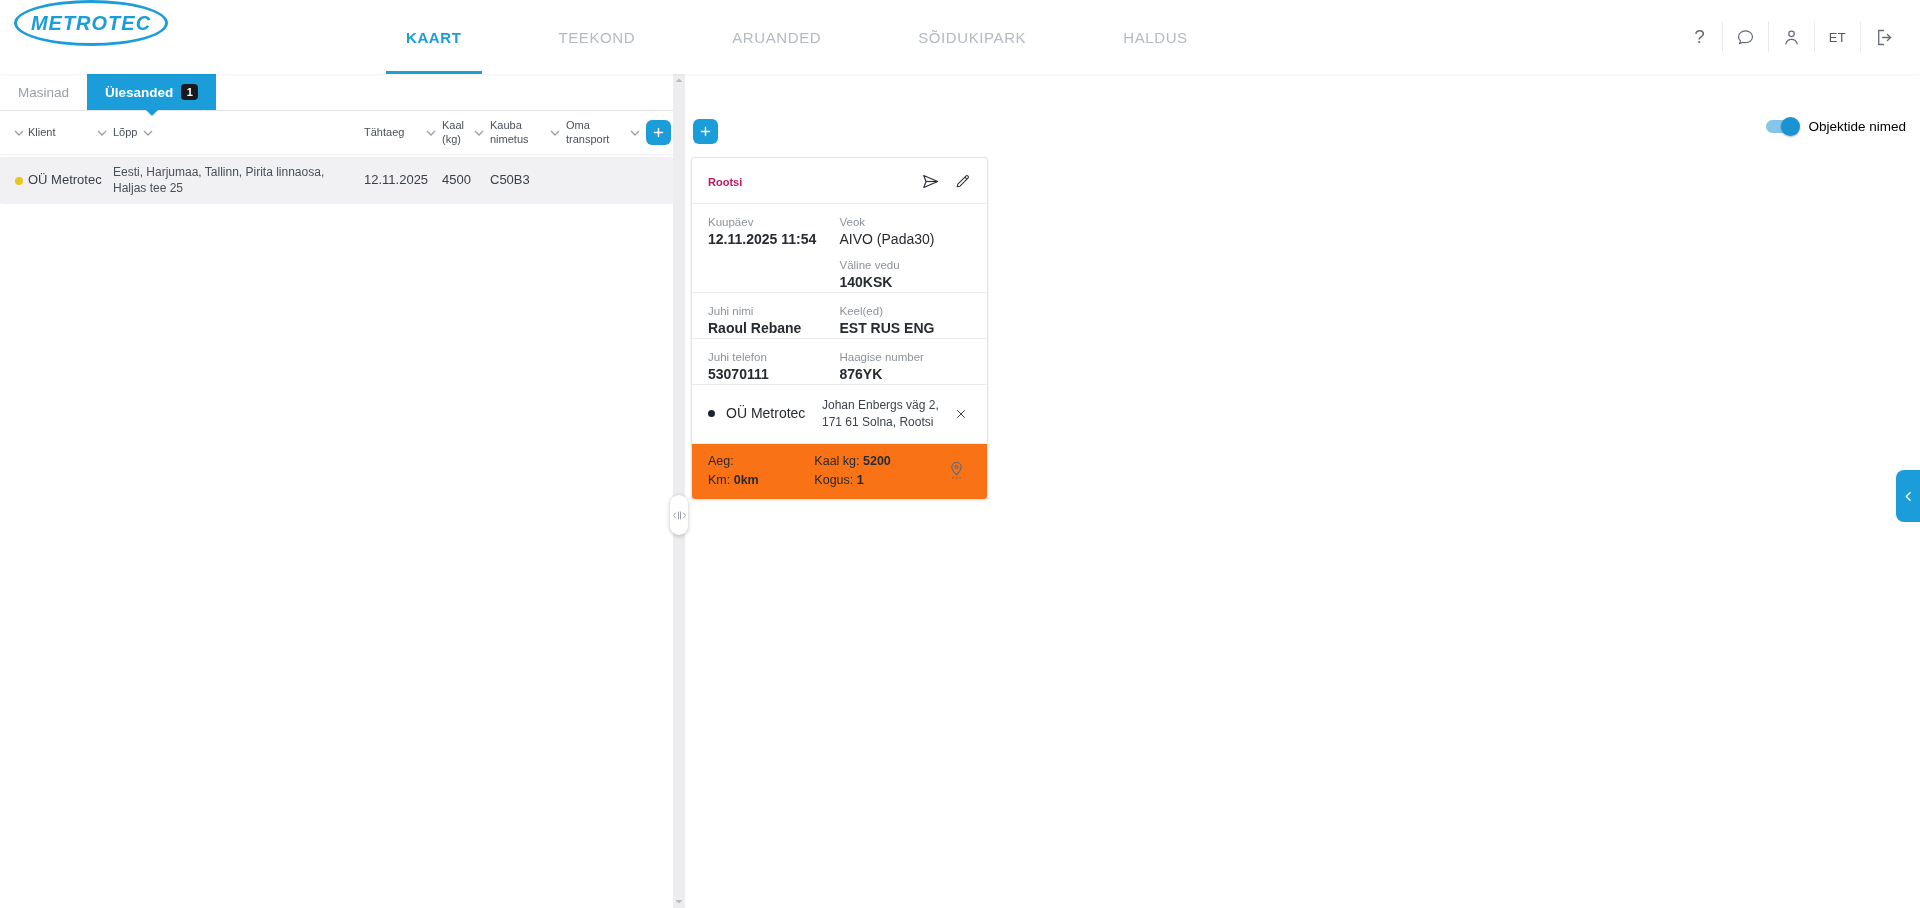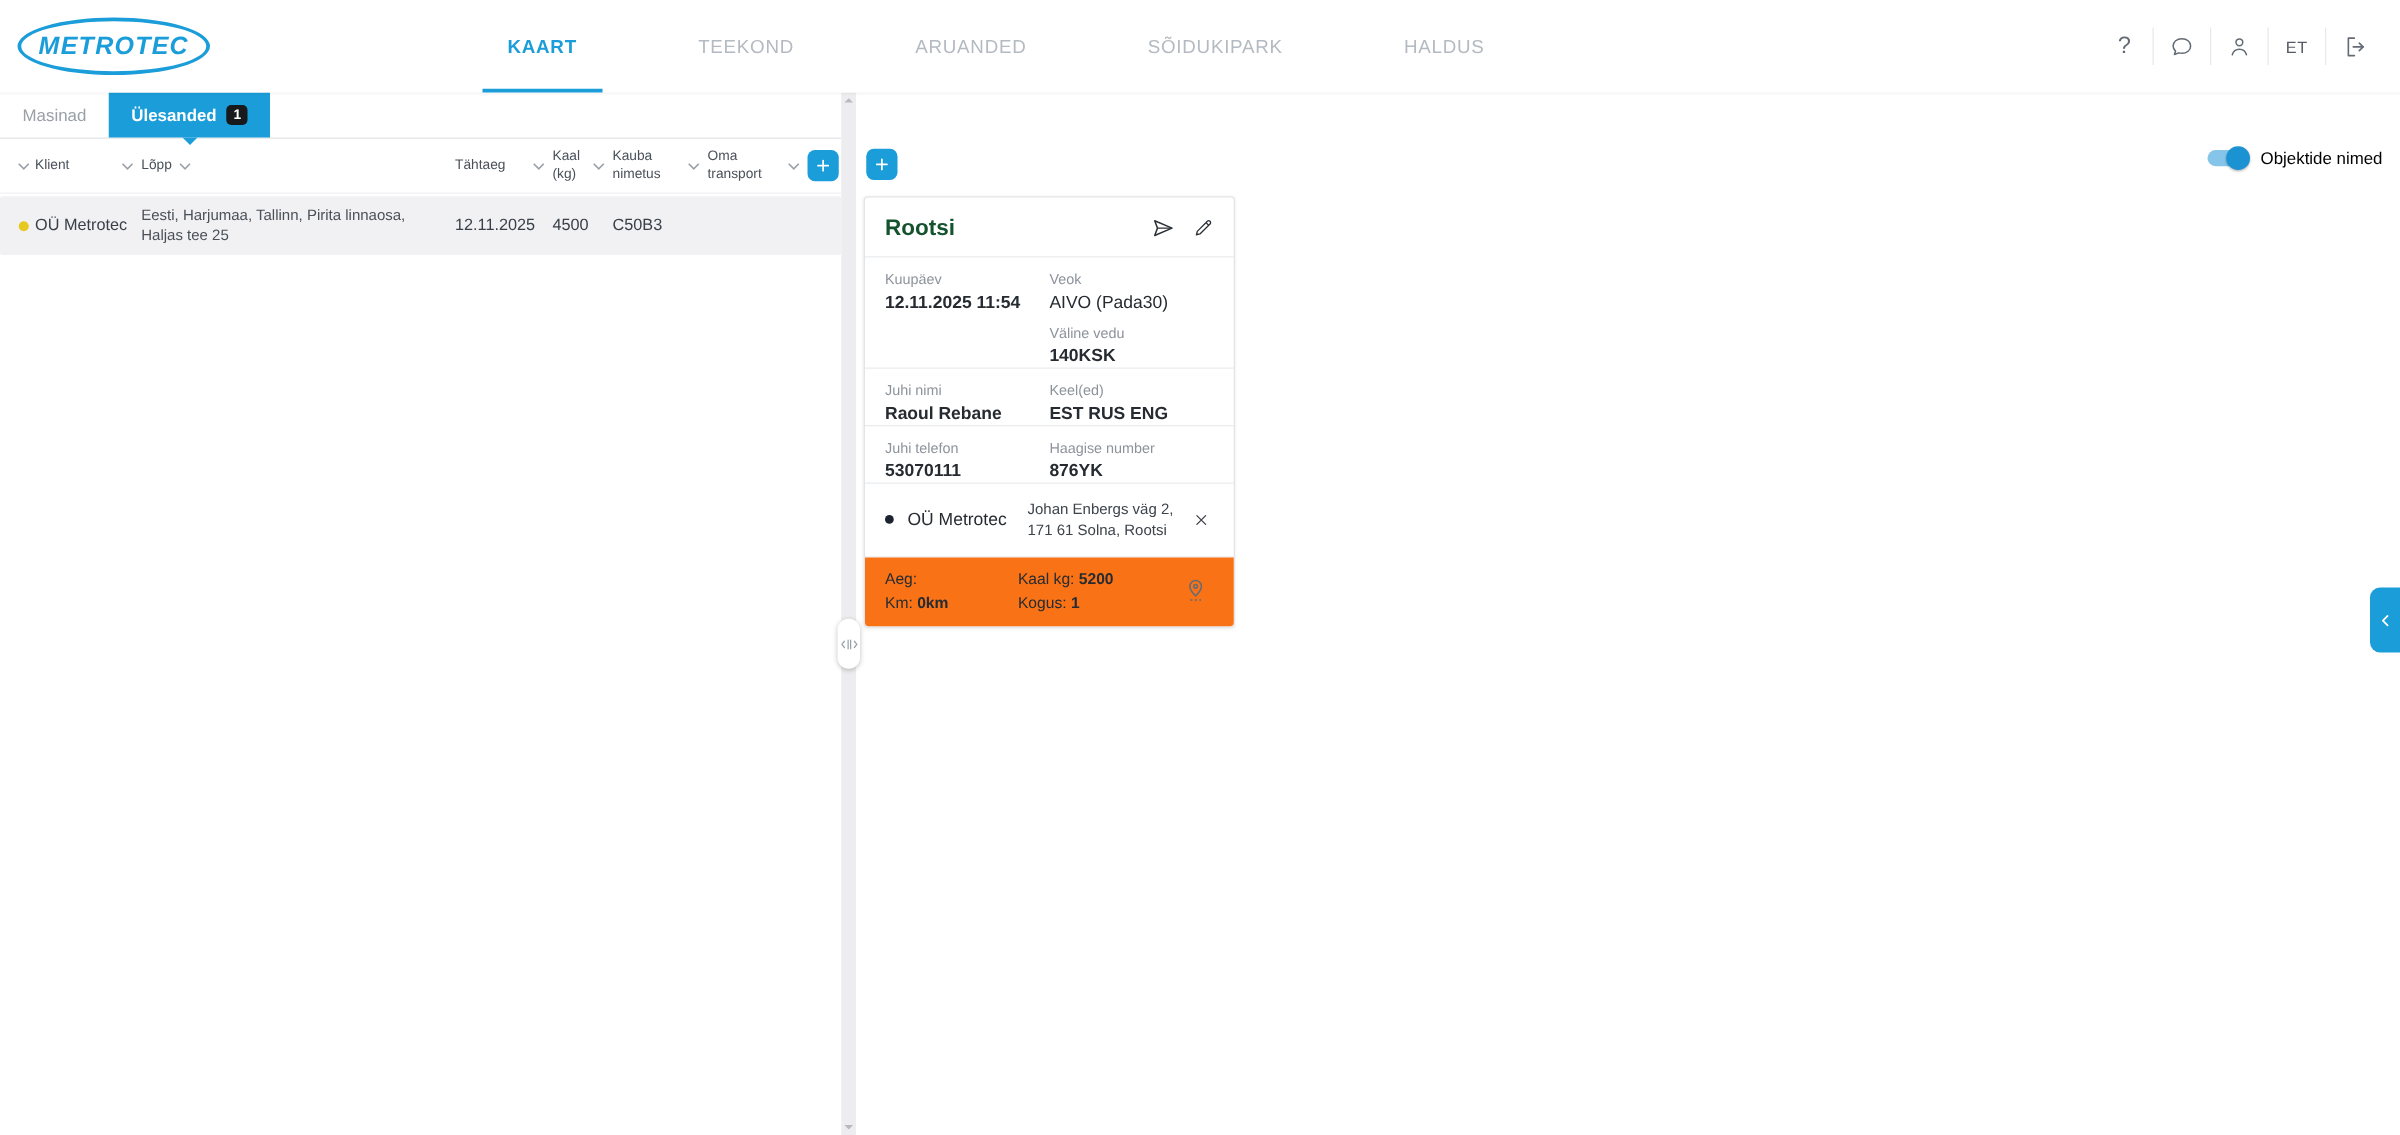--- a/index.html
+++ b/index.html
@@ -1,21 +1,21 @@
 <!DOCTYPE html>
 <html><head>
 <meta charset="utf-8">
 <style>
   * { margin:0; padding:0; box-sizing:border-box; }
   html,body { background:#fff; }
   body { font-family:"Liberation Sans", sans-serif; color:#333a42; }
   .app { position:relative; width:1920px; height:908px; background:#fff; overflow:hidden; }
 
   
-  .topbar { position:relative; display:flex; align-items:center; height:74px; padding-left:14px;
+  .topbar { position:relative; display:flex; align-items:flex-start; height:74px; padding-left:14px;
             background:#fff; box-shadow:0 1px 2px rgba(0,0,0,0.05); z-index:5; }
   .logo { display:flex; align-items:center; justify-content:center; width:154px; height:46px;
           border:3px solid #1b9dd9; border-radius:50%; color:#1b9dd9; font-weight:bold;
           font-style:italic; font-size:20px; letter-spacing:1px; cursor:pointer; flex:0 0 auto; }
   .main-nav { display:flex; align-items:stretch; height:100%; margin-left:218px; gap:57px; }
   .nav-item { display:flex; align-items:center; padding:0 20px; font-size:15px; letter-spacing:0.6px;
               color:#b4bac1; cursor:pointer; border-bottom:3px solid transparent; border-top:3px solid transparent; }
   .nav-item.active { color:#1b9dd9; font-weight:bold; border-bottom-color:#1b9dd9; }
   .topbar-right { margin-left:auto; display:flex; align-items:center; height:100%; padding-right:14px; }
   .tb-btn { display:flex; align-items:center; justify-content:center; width:45px; height:30px; cursor:pointer; }
@@ -64,21 +64,21 @@
   .objects-toggle { position:absolute; right:14px; top:45px; display:flex; align-items:center; gap:10px; cursor:pointer; }
   .switch { position:relative; width:32px; height:13px; background:#84c5e9; border-radius:7px; }
   .switch .knob { position:absolute; right:-2px; top:-3px; width:19px; height:19px; border-radius:50%;
                   background:#1b93d3; box-shadow:0 1px 2px rgba(0,0,0,0.3); }
   .toggle-label { font-size:13.5px; color:#000000; }
 
   
   .task-card { position:absolute; left:6px; top:83px; width:297px; background:#fff;
                border:1px solid #e3e4e7; border-radius:3px; box-shadow:0 1px 3px rgba(0,0,0,0.08); }
   .card-head { display:flex; align-items:center; padding:14px 16px 12px; border-bottom:1px solid #eaebed; }
-  .card-title { color:#14532d; font-size:18px; font-weight:bold; }
+  .card-title { color:#be185d; font-size:11px; font-weight:bold; }
   .card-head-icons { margin-left:auto; display:flex; align-items:center; gap:14px; }
   .cicon { display:flex; align-items:center; justify-content:center; cursor:pointer; }
   .card-sec { display:grid; grid-template-columns:1fr 1fr; padding:12px 16px 2px; border-bottom:1px solid #eaebed; }
   .fstack { display:flex; flex-direction:column; gap:12px; }
   .field .flabel { font-size:11.5px; color:#8d939b; margin-bottom:3px; }
   .field .fvalue { font-size:14px; color:#262b31; }
   .field .fvalue.bold { font-weight:bold; }
   .stop-row { display:grid; grid-template-columns:18px 96px 1fr 20px; align-items:center;
               padding:12px 16px; border-bottom:1px solid #eaebed; }
   .stop-dot { width:7px; height:7px; border-radius:50%; background:#1c2330; }

